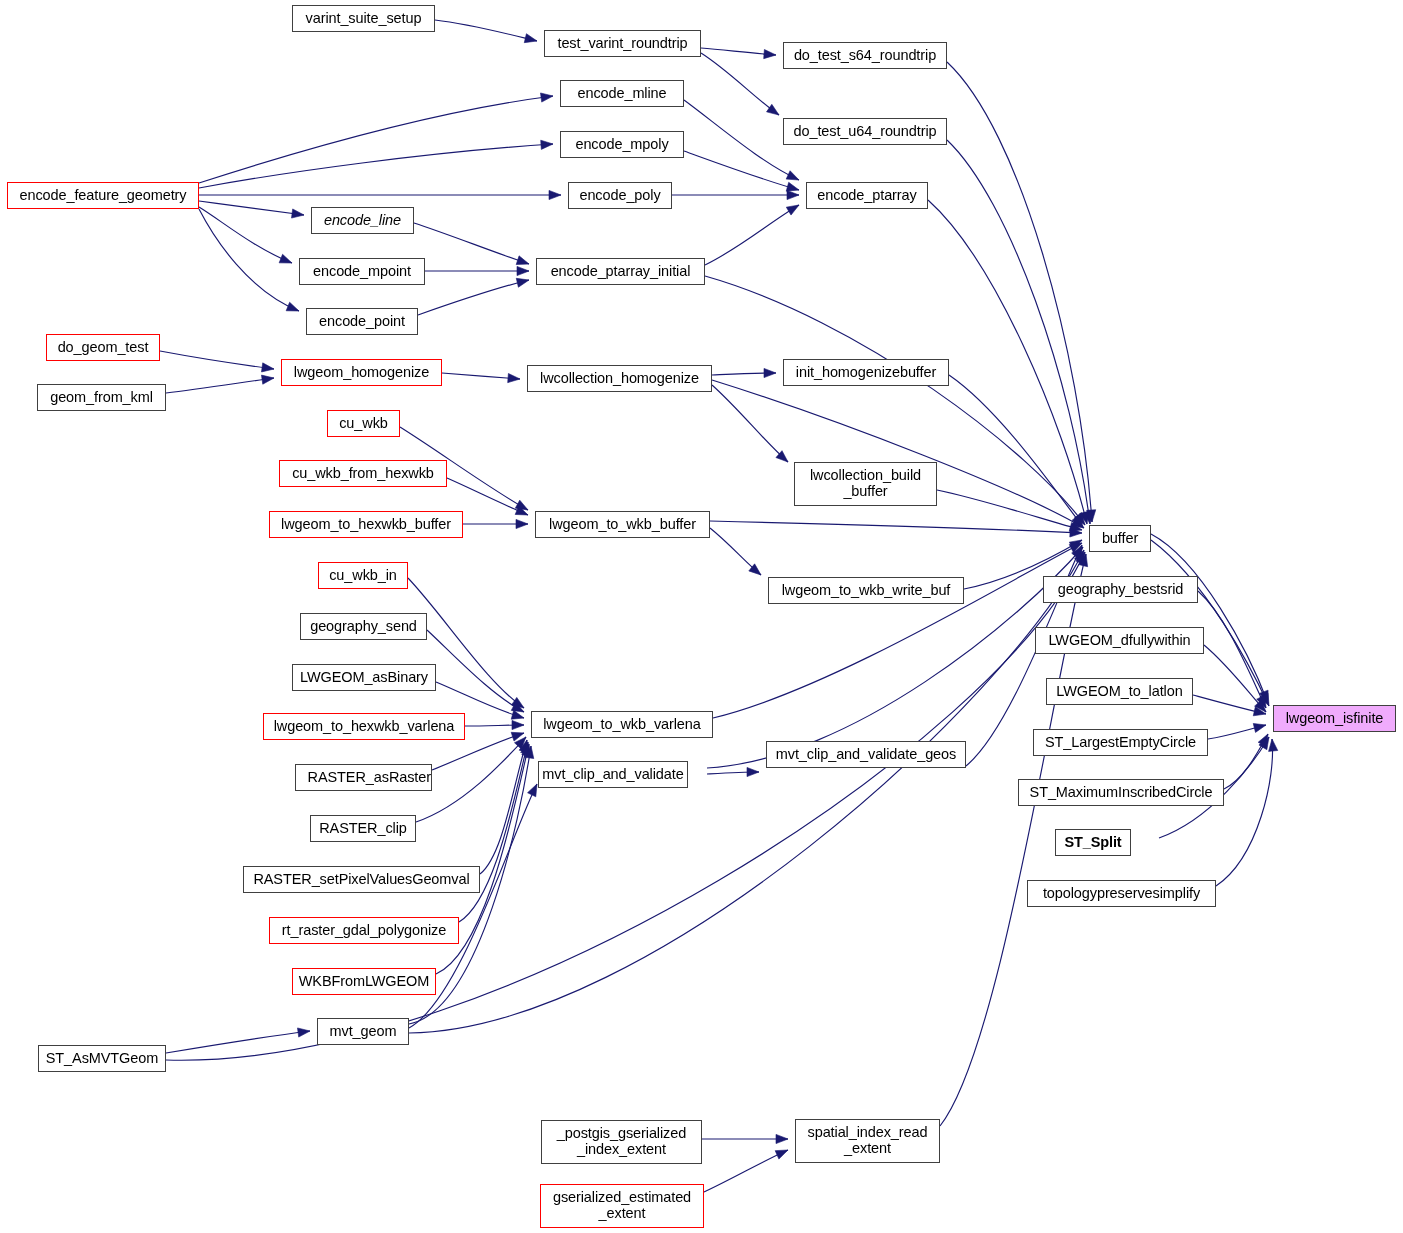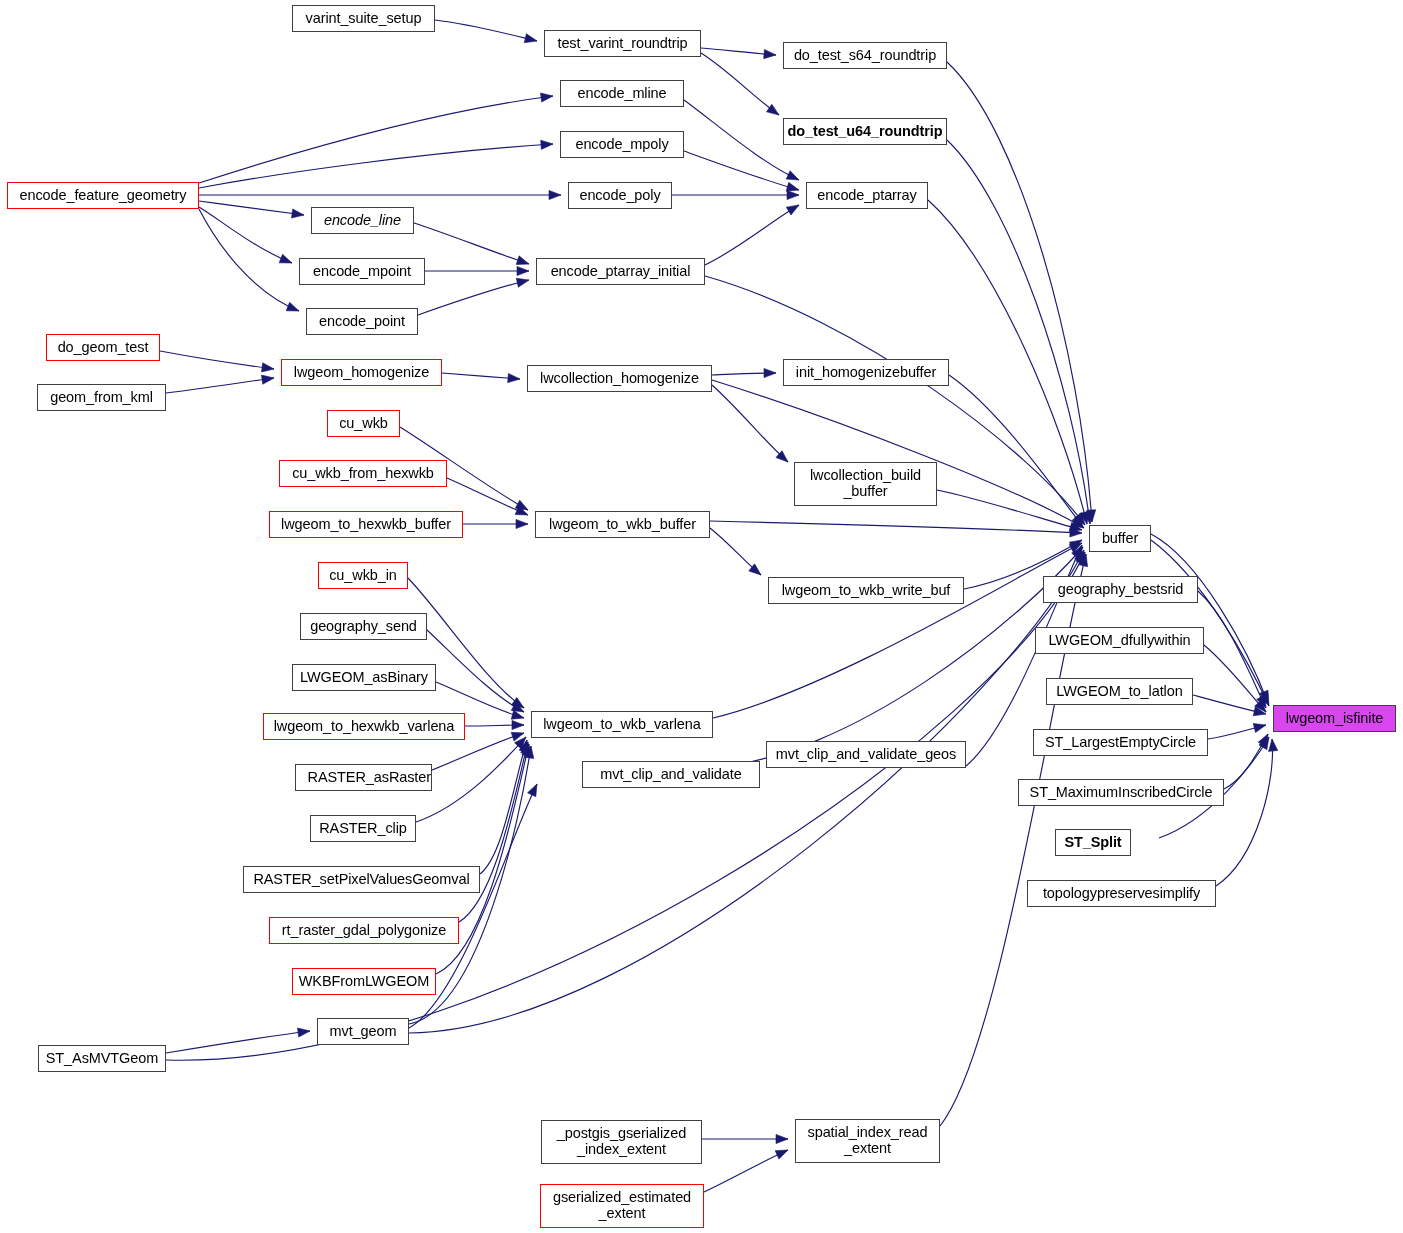--- a/index.html
+++ b/index.html
@@ -37,21 +37,21 @@
     color: #000000;
     line-height: 1.08;
     white-space: pre-line;
     z-index: 5;
     letter-spacing: -0.1px;
   }
   .node.red {
     border-color: #ff0000;
   }
   .node.highlight {
-    background: #d946ef;
+    background: #f0abfc;
     border-color: #404040;
   }
   .edge-path {
     fill: none;
     stroke: #191970;
     stroke-width: 1.15px;
   }
   .arrow-head {
     fill: #191970;
     stroke: #191970;
@@ -190,21 +190,21 @@
       <path d="M1159,838 C1210,820 1252,766 1269,737" class="edge-path"></path>
       <polygon points="1269,737 1266.855686827829,749.6713030513697 1258.9350975603008,744.9911037334862" class="arrow-head"></polygon>
       <path d="M1216,886 C1258,858 1276,777 1272,739" class="edge-path"></path>
       <polygon points="1272,739 1277.7475506660107,750.4945927001195 1268.5913422724607,751.3911683265335" class="arrow-head"></polygon>
     </svg>
   <div id="nodes">
       <div class="node" style="left: 292px; top: 5px; width: 143px; height: 27px;"><span>varint_suite_setup</span></div>
       <div class="node" style="left: 544px; top: 30px; width: 157px; height: 27px;"><span>test_varint_roundtrip</span></div>
       <div class="node" style="left: 783px; top: 42px; width: 164px; height: 27px;"><span>do_test_s64_roundtrip</span></div>
       <div class="node" style="left: 560px; top: 80px; width: 124px; height: 27px;"><span>encode_mline</span></div>
-      <div class="node" style="left: 783px; top: 118px; width: 164px; height: 27px; font-weight: bold;"><span>do_test_u64_roundtrip</span></div>
+      <div class="node" style="left: 783px; top: 118px; width: 164px; height: 27px;"><span>do_test_u64_roundtrip</span></div>
       <div class="node" style="left: 560px; top: 131px; width: 124px; height: 27px;"><span>encode_mpoly</span></div>
       <div class="node" style="left: 568px; top: 182px; width: 104px; height: 27px;"><span>encode_poly</span></div>
       <div class="node" style="left: 806px; top: 182px; width: 122px; height: 27px;"><span>encode_ptarray</span></div>
       <div class="node red" style="left: 7px; top: 182px; width: 192px; height: 27px;"><span>encode_feature_geometry</span></div>
       <div class="node" style="left: 311px; top: 207px; width: 103px; height: 27px; font-style: italic;"><span>encode_line</span></div>
       <div class="node" style="left: 299px; top: 258px; width: 126px; height: 27px;"><span>encode_mpoint</span></div>
       <div class="node" style="left: 536px; top: 258px; width: 169px; height: 27px;"><span>encode_ptarray_initial</span></div>
       <div class="node" style="left: 306px; top: 308px; width: 112px; height: 27px;"><span>encode_point</span></div>
       <div class="node red" style="left: 46px; top: 334px; width: 114px; height: 27px;"><span>do_geom_test</span></div>
       <div class="node red" style="left: 281px; top: 359px; width: 161px; height: 27px;"><span>lwgeom_homogenize</span></div>
@@ -223,21 +223,21 @@
       <div class="node" style="left: 1043px; top: 576px; width: 155px; height: 27px;"><span>geography_bestsrid</span></div>
       <div class="node" style="left: 300px; top: 613px; width: 127px; height: 27px;"><span>geography_send</span></div>
       <div class="node" style="left: 1035px; top: 627px; width: 169px; height: 27px;"><span>LWGEOM_dfullywithin</span></div>
       <div class="node" style="left: 292px; top: 664px; width: 144px; height: 27px;"><span>LWGEOM_asBinary</span></div>
       <div class="node" style="left: 1046px; top: 678px; width: 147px; height: 27px;"><span>LWGEOM_to_latlon</span></div>
       <div class="node highlight" style="left: 1273px; top: 705px; width: 123px; height: 27px;"><span>lwgeom_isfinite</span></div>
       <div class="node red" style="left: 263px; top: 713px; width: 202px; height: 27px;"><span>lwgeom_to_hexwkb_varlena</span></div>
       <div class="node" style="left: 531px; top: 711px; width: 182px; height: 27px;"><span>lwgeom_to_wkb_varlena</span></div>
       <div class="node" style="left: 1033px; top: 729px; width: 175px; height: 27px;"><span>ST_LargestEmptyCircle</span></div>
       <div class="node" style="left: 295px; top: 764px; width: 137px; height: 27px; justify-content: flex-end;"><span>RASTER_asRaster</span></div>
-      <div class="node" style="left: 538px; top: 761px; width: 178px; height: 27px; margin-left: 44px;"><span>mvt_clip_and_validate</span></div>
+      <div class="node" style="left: 538px; top: 761px; width: 150px; height: 27px;"><span>mvt_clip_and_validate</span></div>
       <div class="node" style="left: 766px; top: 741px; width: 200px; height: 27px;"><span>mvt_clip_and_validate_geos</span></div>
       <div class="node" style="left: 1018px; top: 779px; width: 206px; height: 27px;"><span>ST_MaximumInscribedCircle</span></div>
       <div class="node" style="left: 310px; top: 815px; width: 106px; height: 27px;"><span>RASTER_clip</span></div>
       <div class="node" style="left: 1055px; top: 829px; width: 76px; height: 27px; font-weight: bold;"><span>ST_Split</span></div>
       <div class="node" style="left: 243px; top: 866px; width: 237px; height: 27px;"><span>RASTER_setPixelValuesGeomval</span></div>
       <div class="node" style="left: 1027px; top: 880px; width: 189px; height: 27px;"><span>topologypreservesimplify</span></div>
       <div class="node red" style="left: 269px; top: 917px; width: 190px; height: 27px;"><span>rt_raster_gdal_polygonize</span></div>
       <div class="node red" style="left: 292px; top: 968px; width: 144px; height: 27px;"><span>WKBFromLWGEOM</span></div>
       <div class="node" style="left: 317px; top: 1018px; width: 92px; height: 27px;"><span>mvt_geom</span></div>
       <div class="node" style="left: 38px; top: 1045px; width: 128px; height: 27px;"><span>ST_AsMVTGeom</span></div>

